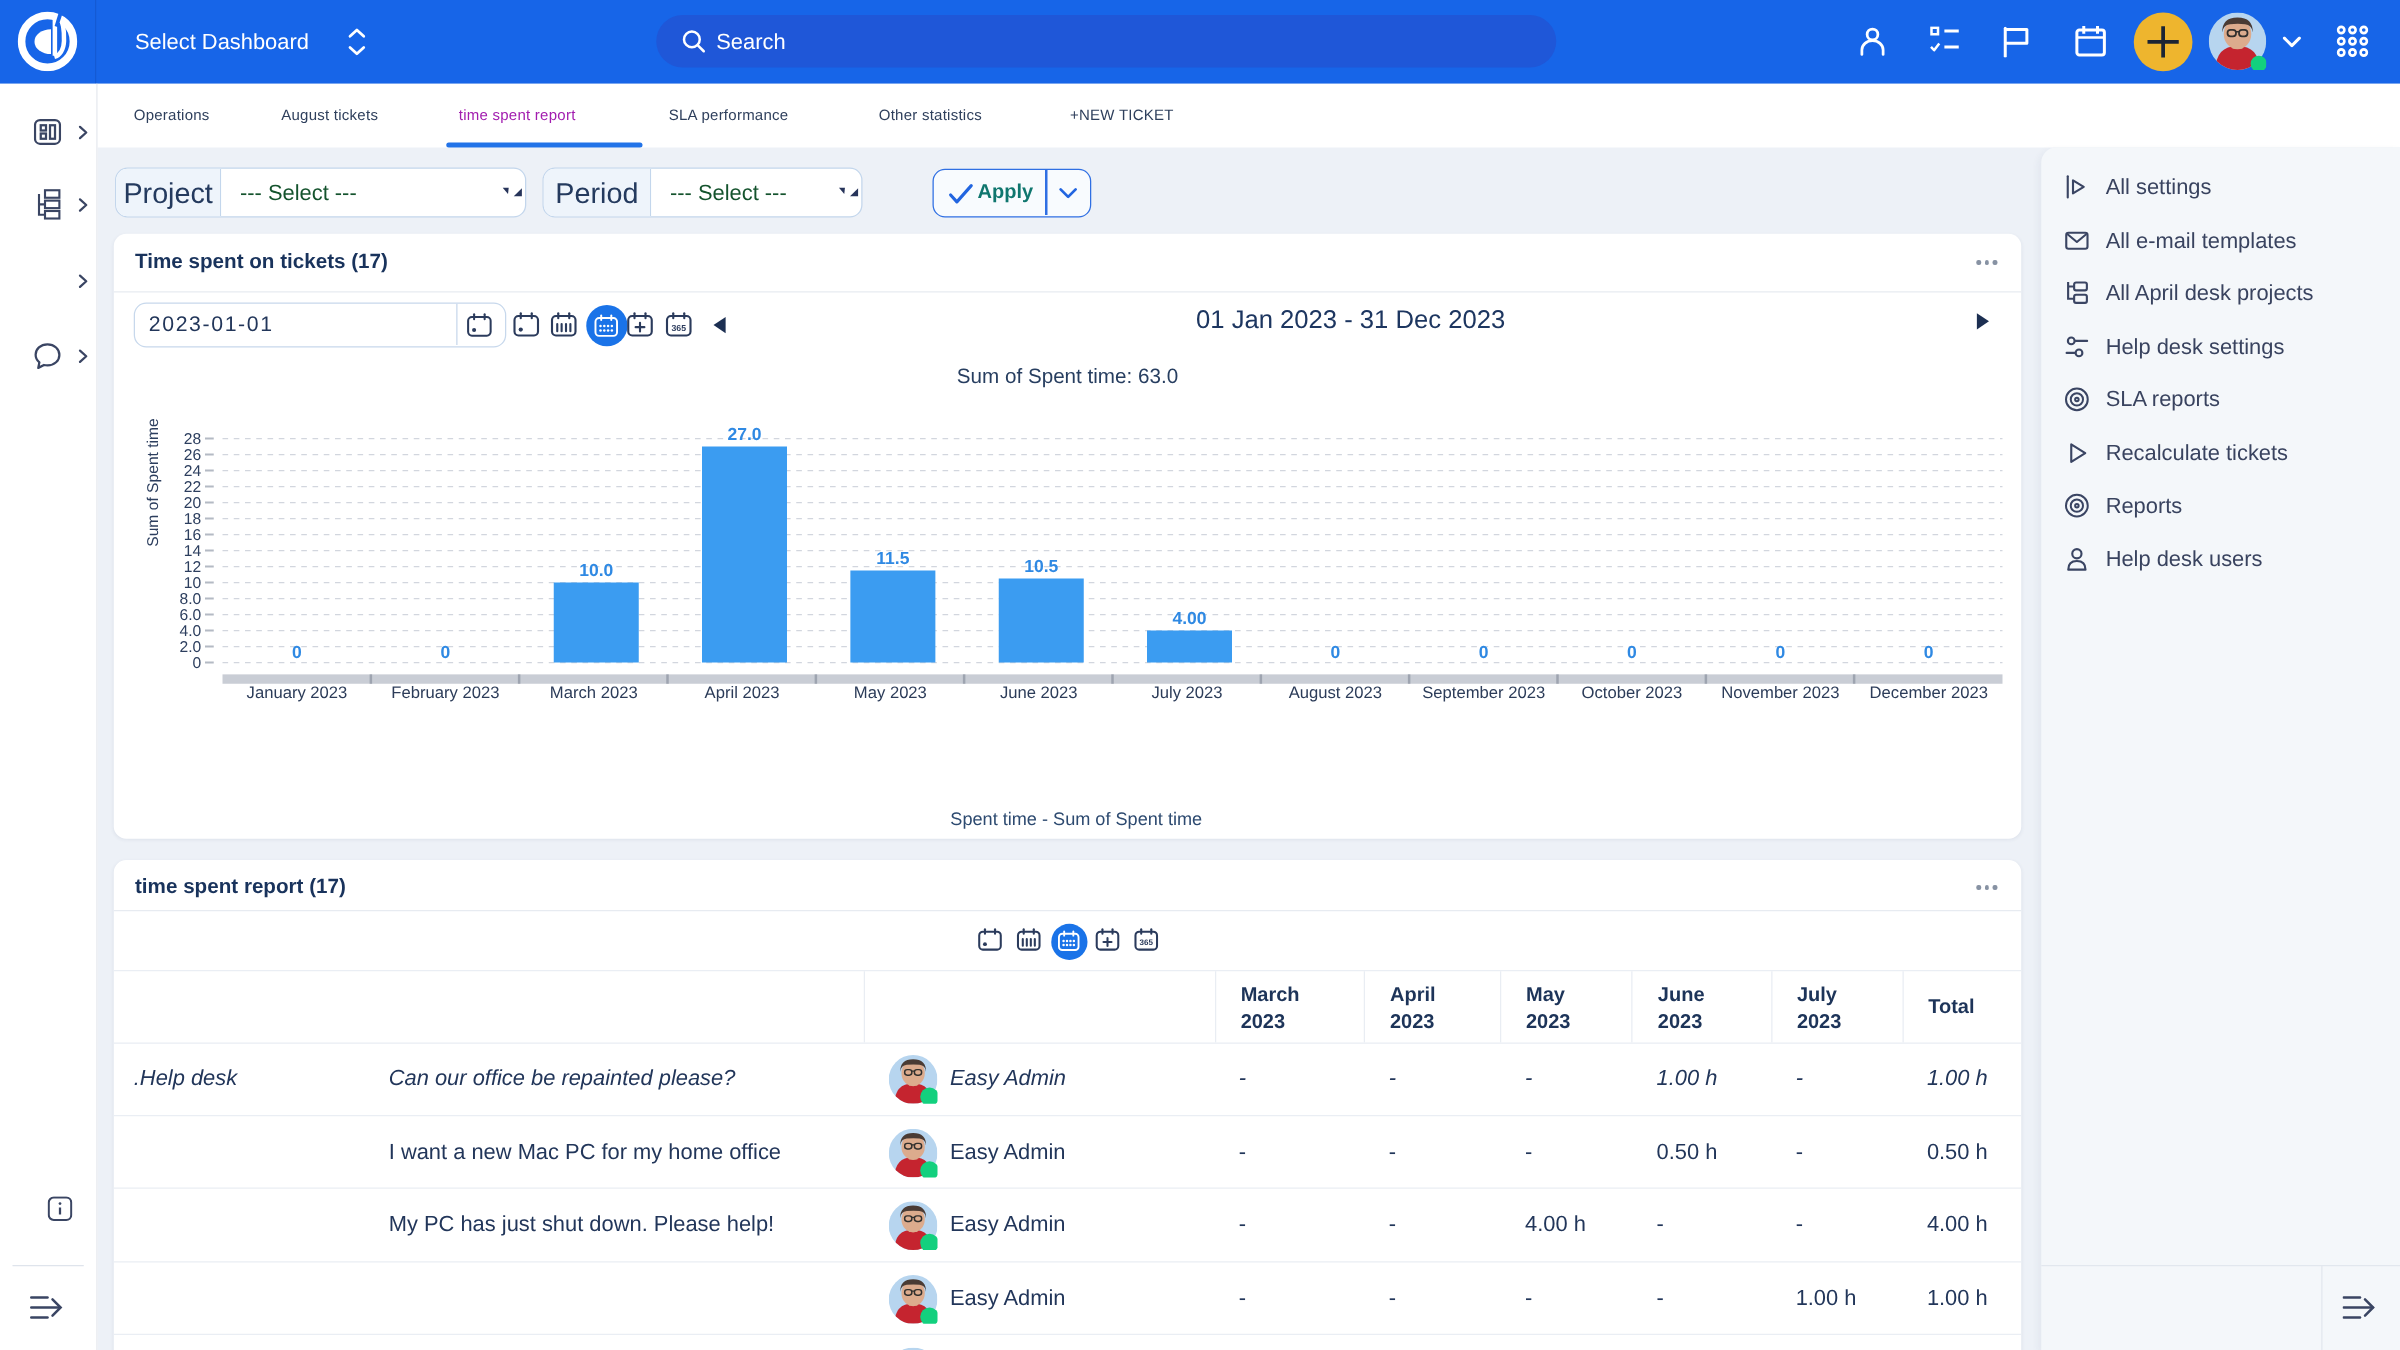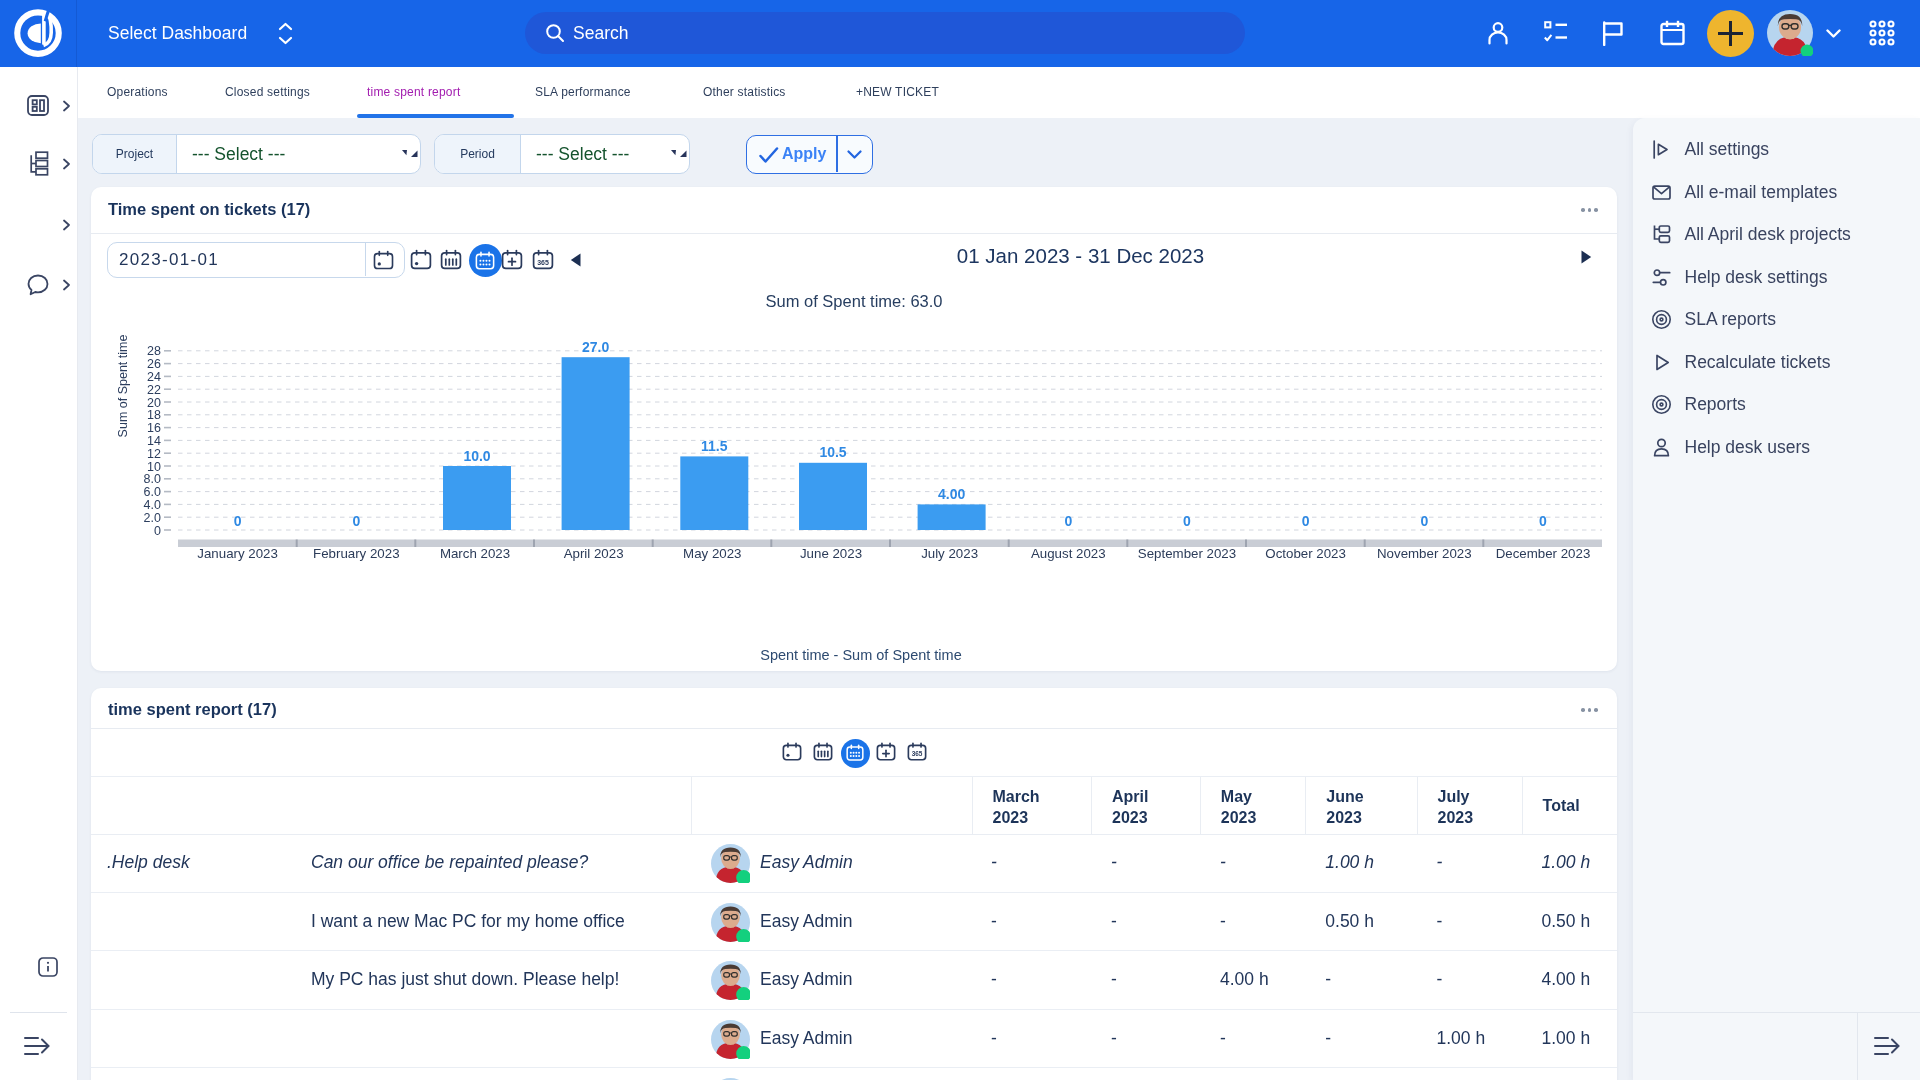--- a/index.html
+++ b/index.html
@@ -23,21 +23,21 @@
   #lsidebar { position:absolute; left:0; top:67px; width:78px; height:1013px; background:#fff; border-right:1px solid #e7eaf0; }
 
   
   #rsidebar { position:absolute; left:1633px; top:118px; width:287px; height:962px; background:#f4f7fa; border-top-left-radius:12px; box-shadow:-2px 2px 6px rgba(30,50,90,0.05); }
   .rmenu-text { position:absolute; left:51.5px; font-size:17.5px; color:#39435f; }
   #rsFootLine { position:absolute; left:0; top:894px; width:287px; height:1px; background:#e2e7ee; }
   #rsFootV { position:absolute; left:224px; top:894px; width:1px; height:68px; background:#e2e7ee; }
 
   
   .fgroup { position:absolute; top:134px; height:40px; border:1px solid #c3d6ec; border-radius:10px; background:#fff; }
-  .flabel { position:absolute; left:0; top:0; bottom:0; background:#eef4fb; border-right:1px solid #c3d6ec; border-radius:9px 0 0 9px; color:#243a5e; font-size:12px; display:flex; align-items:center; justify-content:center;text-align:right; }
+  .flabel { position:absolute; left:0; top:0; bottom:0; background:#eef4fb; border-right:1px solid #c3d6ec; border-radius:9px 0 0 9px; color:#243a5e; font-size:23px; display:flex; align-items:center; justify-content:center;text-align:right; }
   .fselect { position:absolute; top:0; bottom:0; color:#14532d; font-size:17.5px; display:flex; align-items:center; }
 
   
   .card { position:absolute; left:91px; width:1526px; background:#fff; border-radius:10px; box-shadow:0 1px 3px rgba(40,60,100,0.07); }
   .cardTitle { position:absolute; left:17px; font-size:16.5px; font-weight:700; color:#19335c; }
   .dots3 { position:absolute; width:17px; height:4px; }
   .dots3 span { position:absolute; top:0; width:3.5px; height:3.5px; border-radius:50%; background:#8792a3; }
 
   
   #chartCard { top:187px; height:484px; }
@@ -124,21 +124,21 @@
         <circle cx="22" cy="13" r="2.5"></circle>
       <circle cx="4" cy="22" r="2.5"></circle>
         <circle cx="13" cy="22" r="2.5"></circle>
         <circle cx="22" cy="22" r="2.5"></circle>
     </g>
   </svg>
 </div>
 
 <div id="tabbar">
   <div class="tab" style="left:29px;">Operations</div>
-  <div class="tab" style="left:147px;">Closed settings</div>
+  <div class="tab" style="left:147px;">August tickets</div>
   <div class="tab" style="left:289px; color:#a21caf;text-align:center;">time spent report</div>
   <div class="tab" style="left:457px;">SLA performance</div>
   <div class="tab" style="left:625px;">Other statistics</div>
   <div class="tab" style="left:778px;">+NEW TICKET</div>
   <div id="tabActiveLine"></div>
 </div>
 
 <div id="lsidebar">
   <svg class="abs" style="left:27px; top:28px;" width="22" height="21" viewBox="0 0 22 21">
     <g fill="none" stroke="#3a4563" stroke-width="1.8">
@@ -280,21 +280,21 @@
   <div class="fselect" style="left:101px;">--- Select ---</div>
   <svg class="abs" style="right:2px; top:15px;" width="16" height="8" viewBox="0 0 16 8">
     <polygon points="0,0 5,0 4.4,5.2" fill="#27345a"></polygon>
     <polygon points="15.5,0.5 15.5,7 9,7" fill="#27345a"></polygon>
   </svg>
 </div>
 <div class="abs" style="left:746px; top:135px; width:127px; height:39px; border:1.8px solid #2f6fe3; border-radius:10px; background:#f8fbfe;">
   <svg class="abs" style="left:12px; top:11px;" width="20" height="17" viewBox="0 0 20 17">
     <path d="M1.5 9 L6.5 14.5 L18 1.5" fill="none" stroke="#2265e0" stroke-width="2.5" stroke-linecap="round" stroke-linejoin="round"></path>
   </svg>
-  <div class="abs" style="left:35px; top:0; height:36px; line-height:36px; font-size:16px; font-weight:700; color:#3b82f6;">Apply</div>
+  <div class="abs" style="left:35px; top:0; height:36px; line-height:36px; font-size:16px; font-weight:700; color:#0f766e;">Apply</div>
   <div class="abs" style="left:89px; top:0; width:1.8px; height:36px; background:#2f6fe3;"></div>
   <svg class="abs" style="left:100px; top:14px;" width="15" height="10" viewBox="0 0 15 10">
     <path d="M1.5 1.5 L7.5 7.5 L13.5 1.5" fill="none" stroke="#2265e0" stroke-width="2.2" stroke-linecap="round" stroke-linejoin="round"></path>
   </svg>
 </div>
 
 <div class="card" id="chartCard">
   <div class="cardTitle" style="top:13px;">Time spent on tickets (17)</div>
   <div class="dots3" style="left:1490px; top:21px;">
       <span style="left:0"></span>

